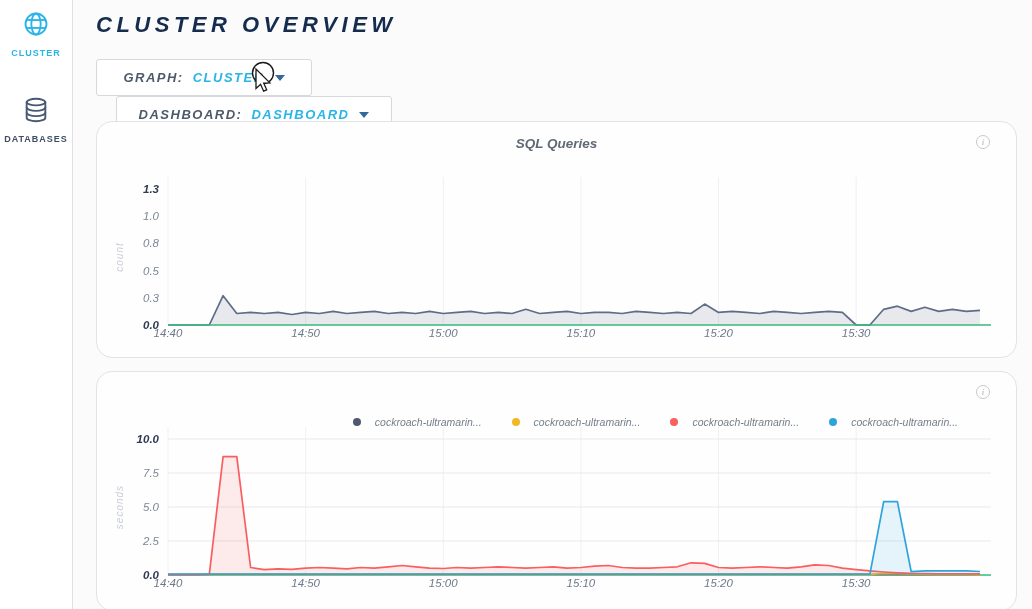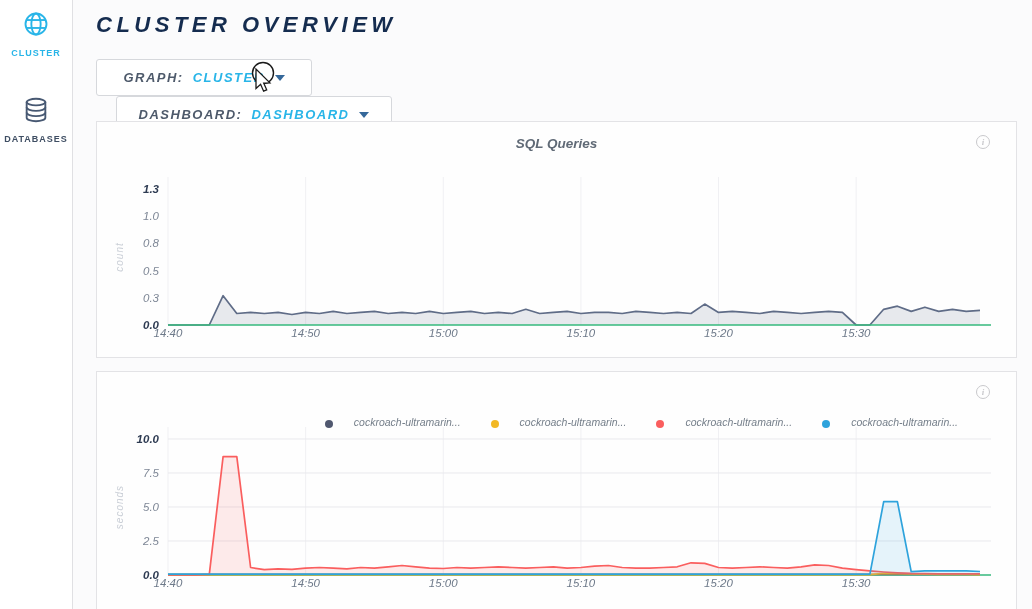--- a/index.html
+++ b/index.html
@@ -35,31 +35,31 @@
     border-radius:3px; overflow:hidden; background:#fff; }
   .tr-btn { width:42px; display:flex; align-items:center; justify-content:center;
     font-size:17px; font-weight:bold; color:#29b5e8; cursor:pointer; background:#fff; }
   .tr-label { width:198px; display:flex; align-items:center; justify-content:center;
     border-left:1px solid #eab308; border-right:1px solid #d6d8dc;
     font-size:13px; font-weight:bold; letter-spacing:2px; color:#29b5e8; cursor:pointer; }
   .tr-next { background:#e7e7e9; color:#a9b1bc; cursor:default; }
 
   
   .panel { position:absolute; left:23px; width:921px; background:#fefefe;
-    border:1px solid #e3e3e6; border-radius:0; }
+    border:1px solid #e3e3e6; border-radius:16px; }
   .panel-1 { top:121px; height:237px; }
   .panel-2 { top:371px; height:240px; }
   .chart-title { text-align:center; margin-top:14px; font-size:13.5px; font-weight:bold;
     color:#606a76; }
   .info-icon { position:absolute; right:26px; top:13px; width:14px; height:14px;
     border:1px solid #c9c9cc; border-radius:50%; color:#c9c9cc; font-size:9px;
     display:flex; align-items:center; justify-content:center; font-weight:bold;
     font-family:"Liberation Serif", serif; cursor:pointer; }
   .legend { position:absolute; top:44px; right:58px; display:flex; gap:30px; }
-  .legend-item { display:flex; align-items:flex-end; gap:21px; cursor:pointer; }
+  .legend-item { display:flex; align-items:center; gap:14px; cursor:pointer; }
   .legend-dot { width:8px; height:8px; border-radius:50%; }
   .legend-item span:last-child { font-size:10.5px; color:#757f8a; }
   .chart-svg { position:absolute; left:0; top:0; width:921px; height:237px; }
 
   .xt { text-anchor:middle; fill:#6e7a8a; font-size:11.5px; }
   .yt { text-anchor:end; fill:#7e8796; font-size:11.5px; }
   .strong { fill:#2e3b52; font-weight:bold; }
   .axlabel { fill:#c9ced6; font-size:10px; text-anchor:middle; letter-spacing:1px; }
 
   

